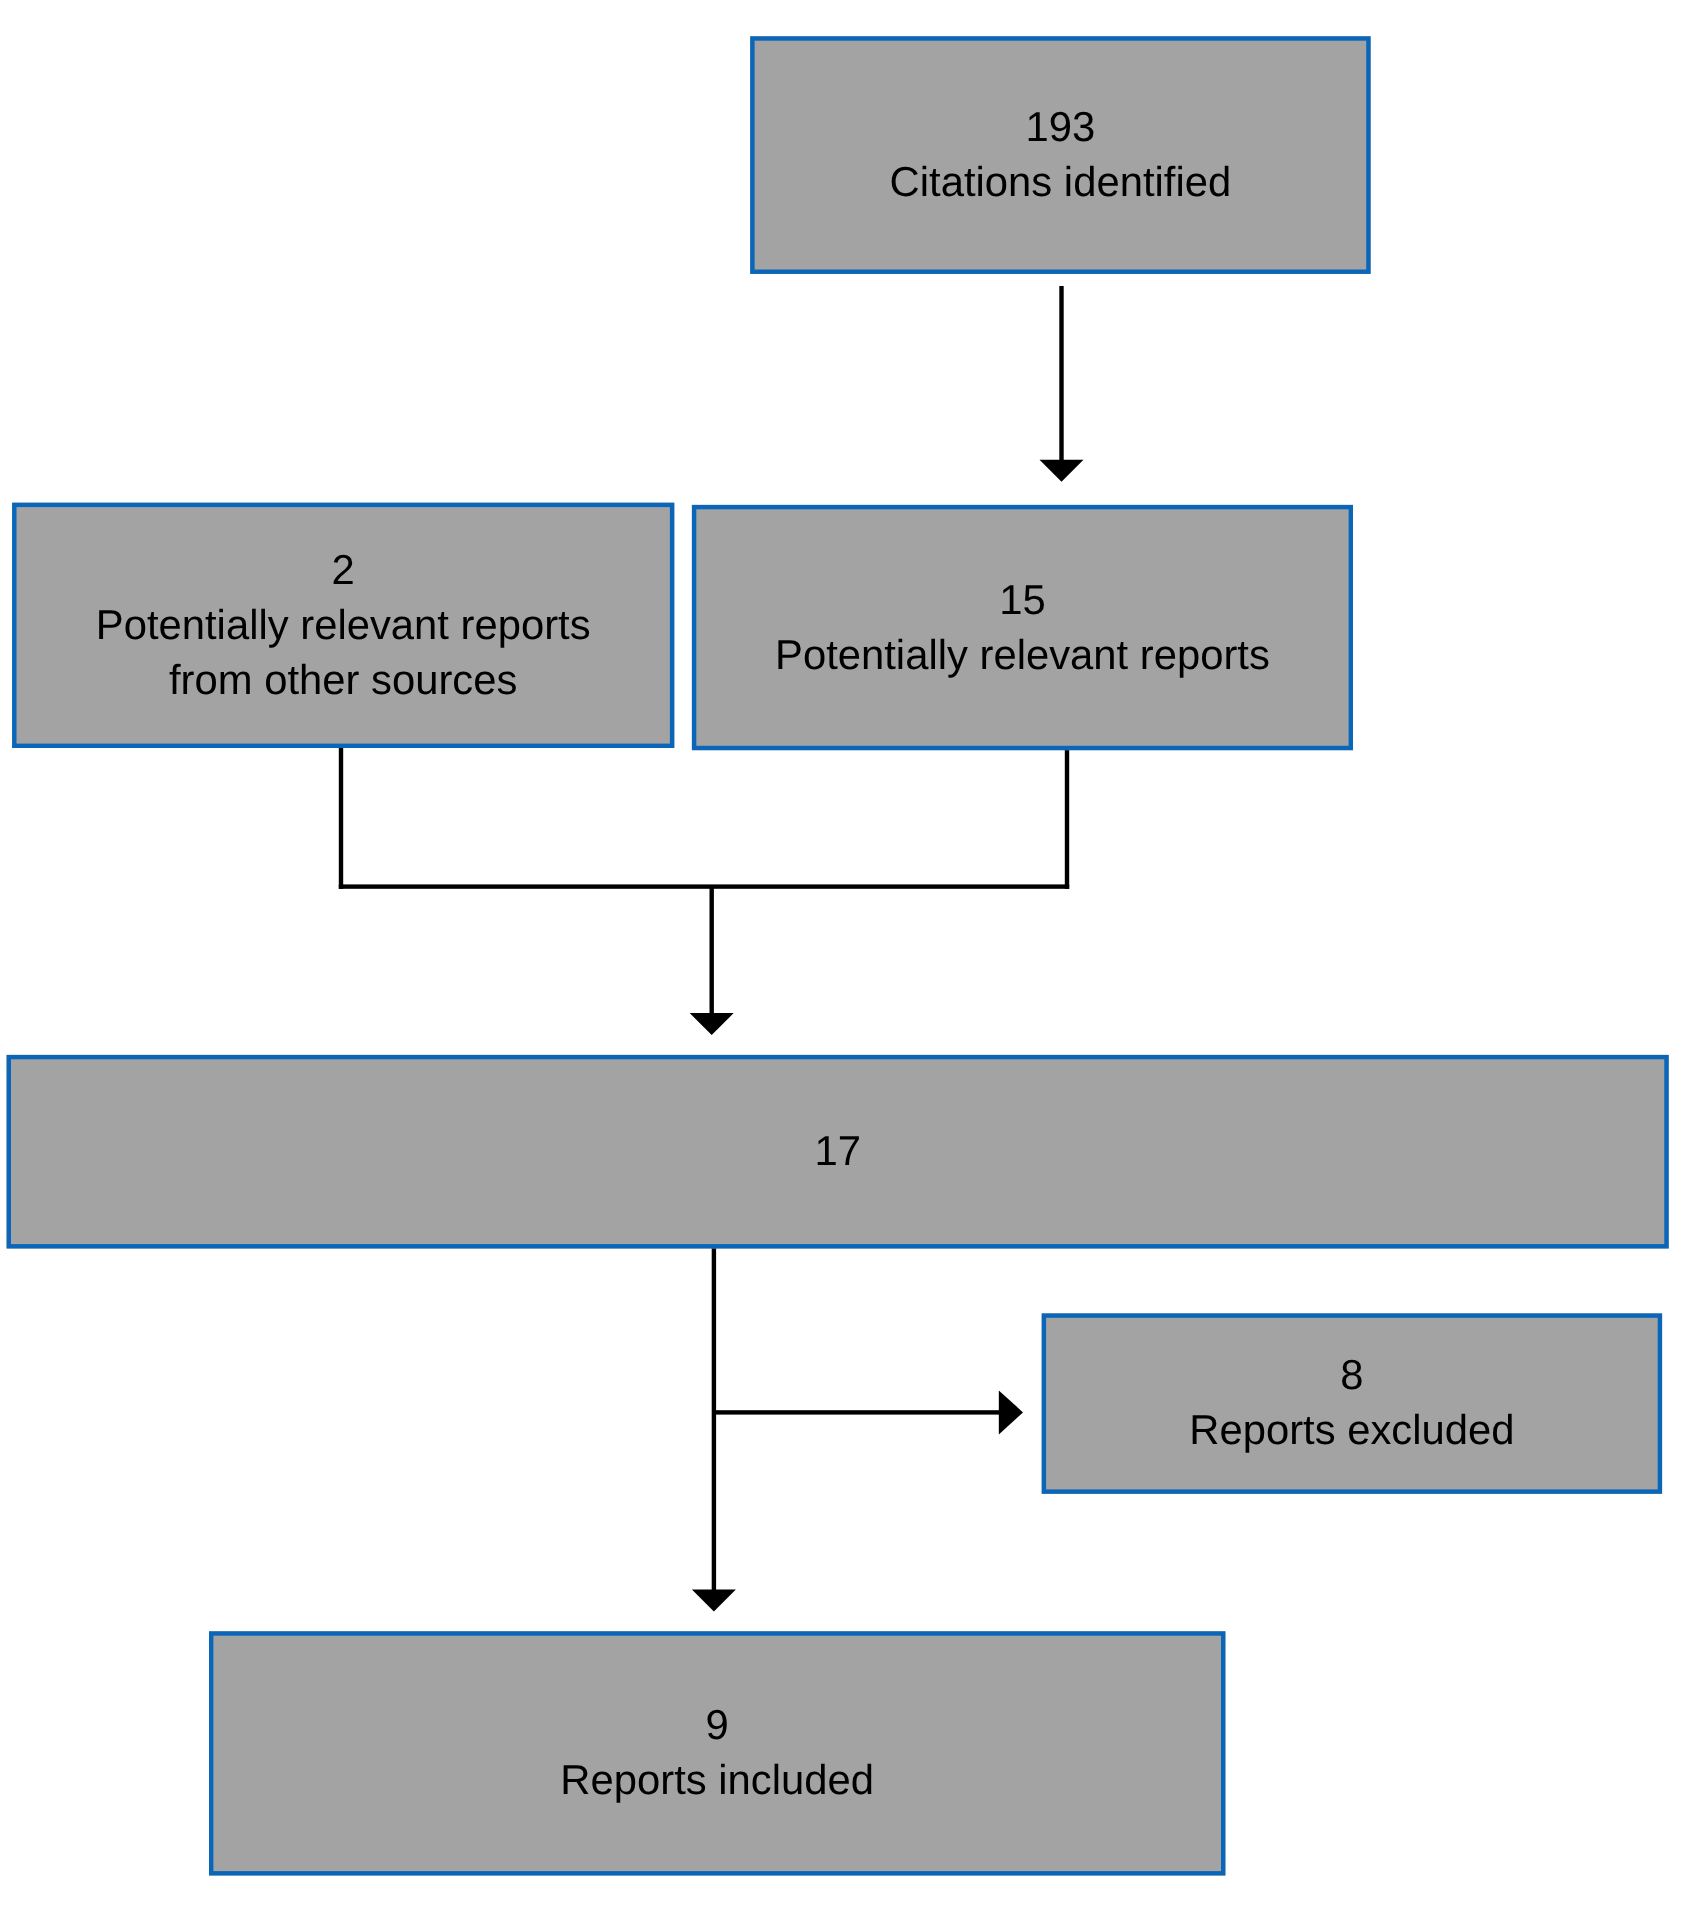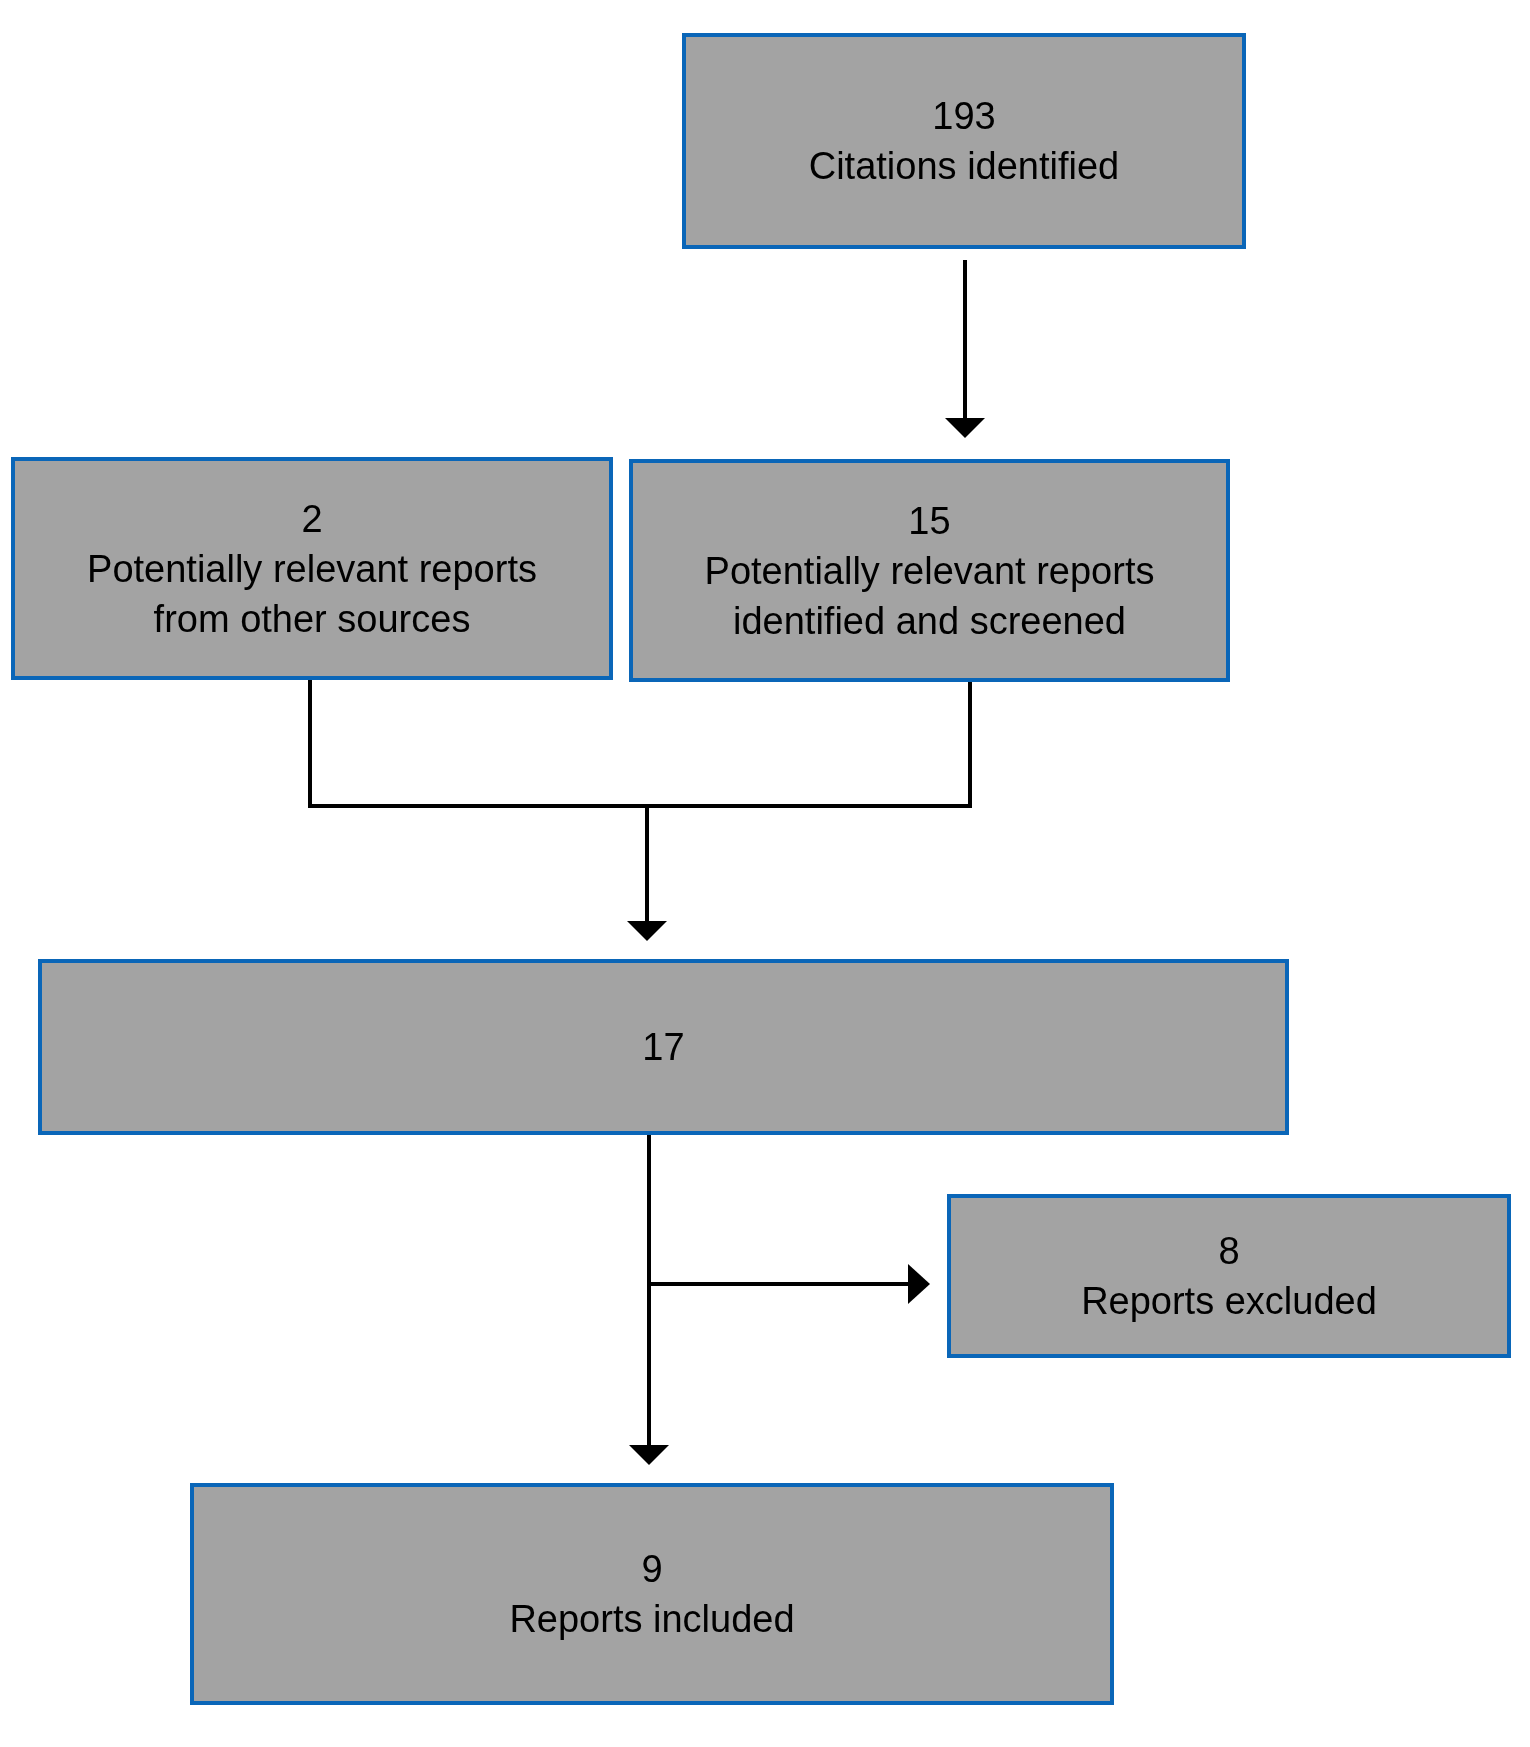--- a/index.html
+++ b/index.html
@@ -28,30 +28,29 @@
 
 <div class="box" style="left:11px;top:457px;width:602px;height:223px;">
   <span>2</span>
   <span>Potentially relevant reports</span>
   <span>from other sources</span>
 </div>
 
 <div class="box" style="left:629px;top:459px;width:601px;height:223px;">
   <span>15</span>
   <span>Potentially relevant reports</span>
-  <span>identified and screened</span>
 </div>
 
 <div class="line" style="left:308px;top:680px;width:4px;height:128px;"></div>
 <div class="line" style="left:968px;top:682px;width:4px;height:126px;"></div>
 <div class="line" style="left:308px;top:804px;width:664px;height:4px;"></div>
 <div class="line" style="left:645px;top:806px;width:4px;height:118px;"></div>
 <div class="arrow-down" style="left:627px;top:921px;"></div>
 
-<div class="box" style="left:38px;top:959px;width:1251px;height:176px;">
+<div class="box" style="left:6px;top:959px;width:1511px;height:176px;">
   <span>17</span>
 </div>
 
 <div class="line" style="left:647px;top:1135px;width:4px;height:312px;"></div>
 <div class="arrow-down" style="left:629px;top:1445px;"></div>
 
 <div class="line" style="left:649px;top:1282px;width:262px;height:4px;"></div>
 <div class="arrow-right" style="left:908px;top:1264px;"></div>
 
 <div class="box" style="left:947px;top:1194px;width:564px;height:164px;">

